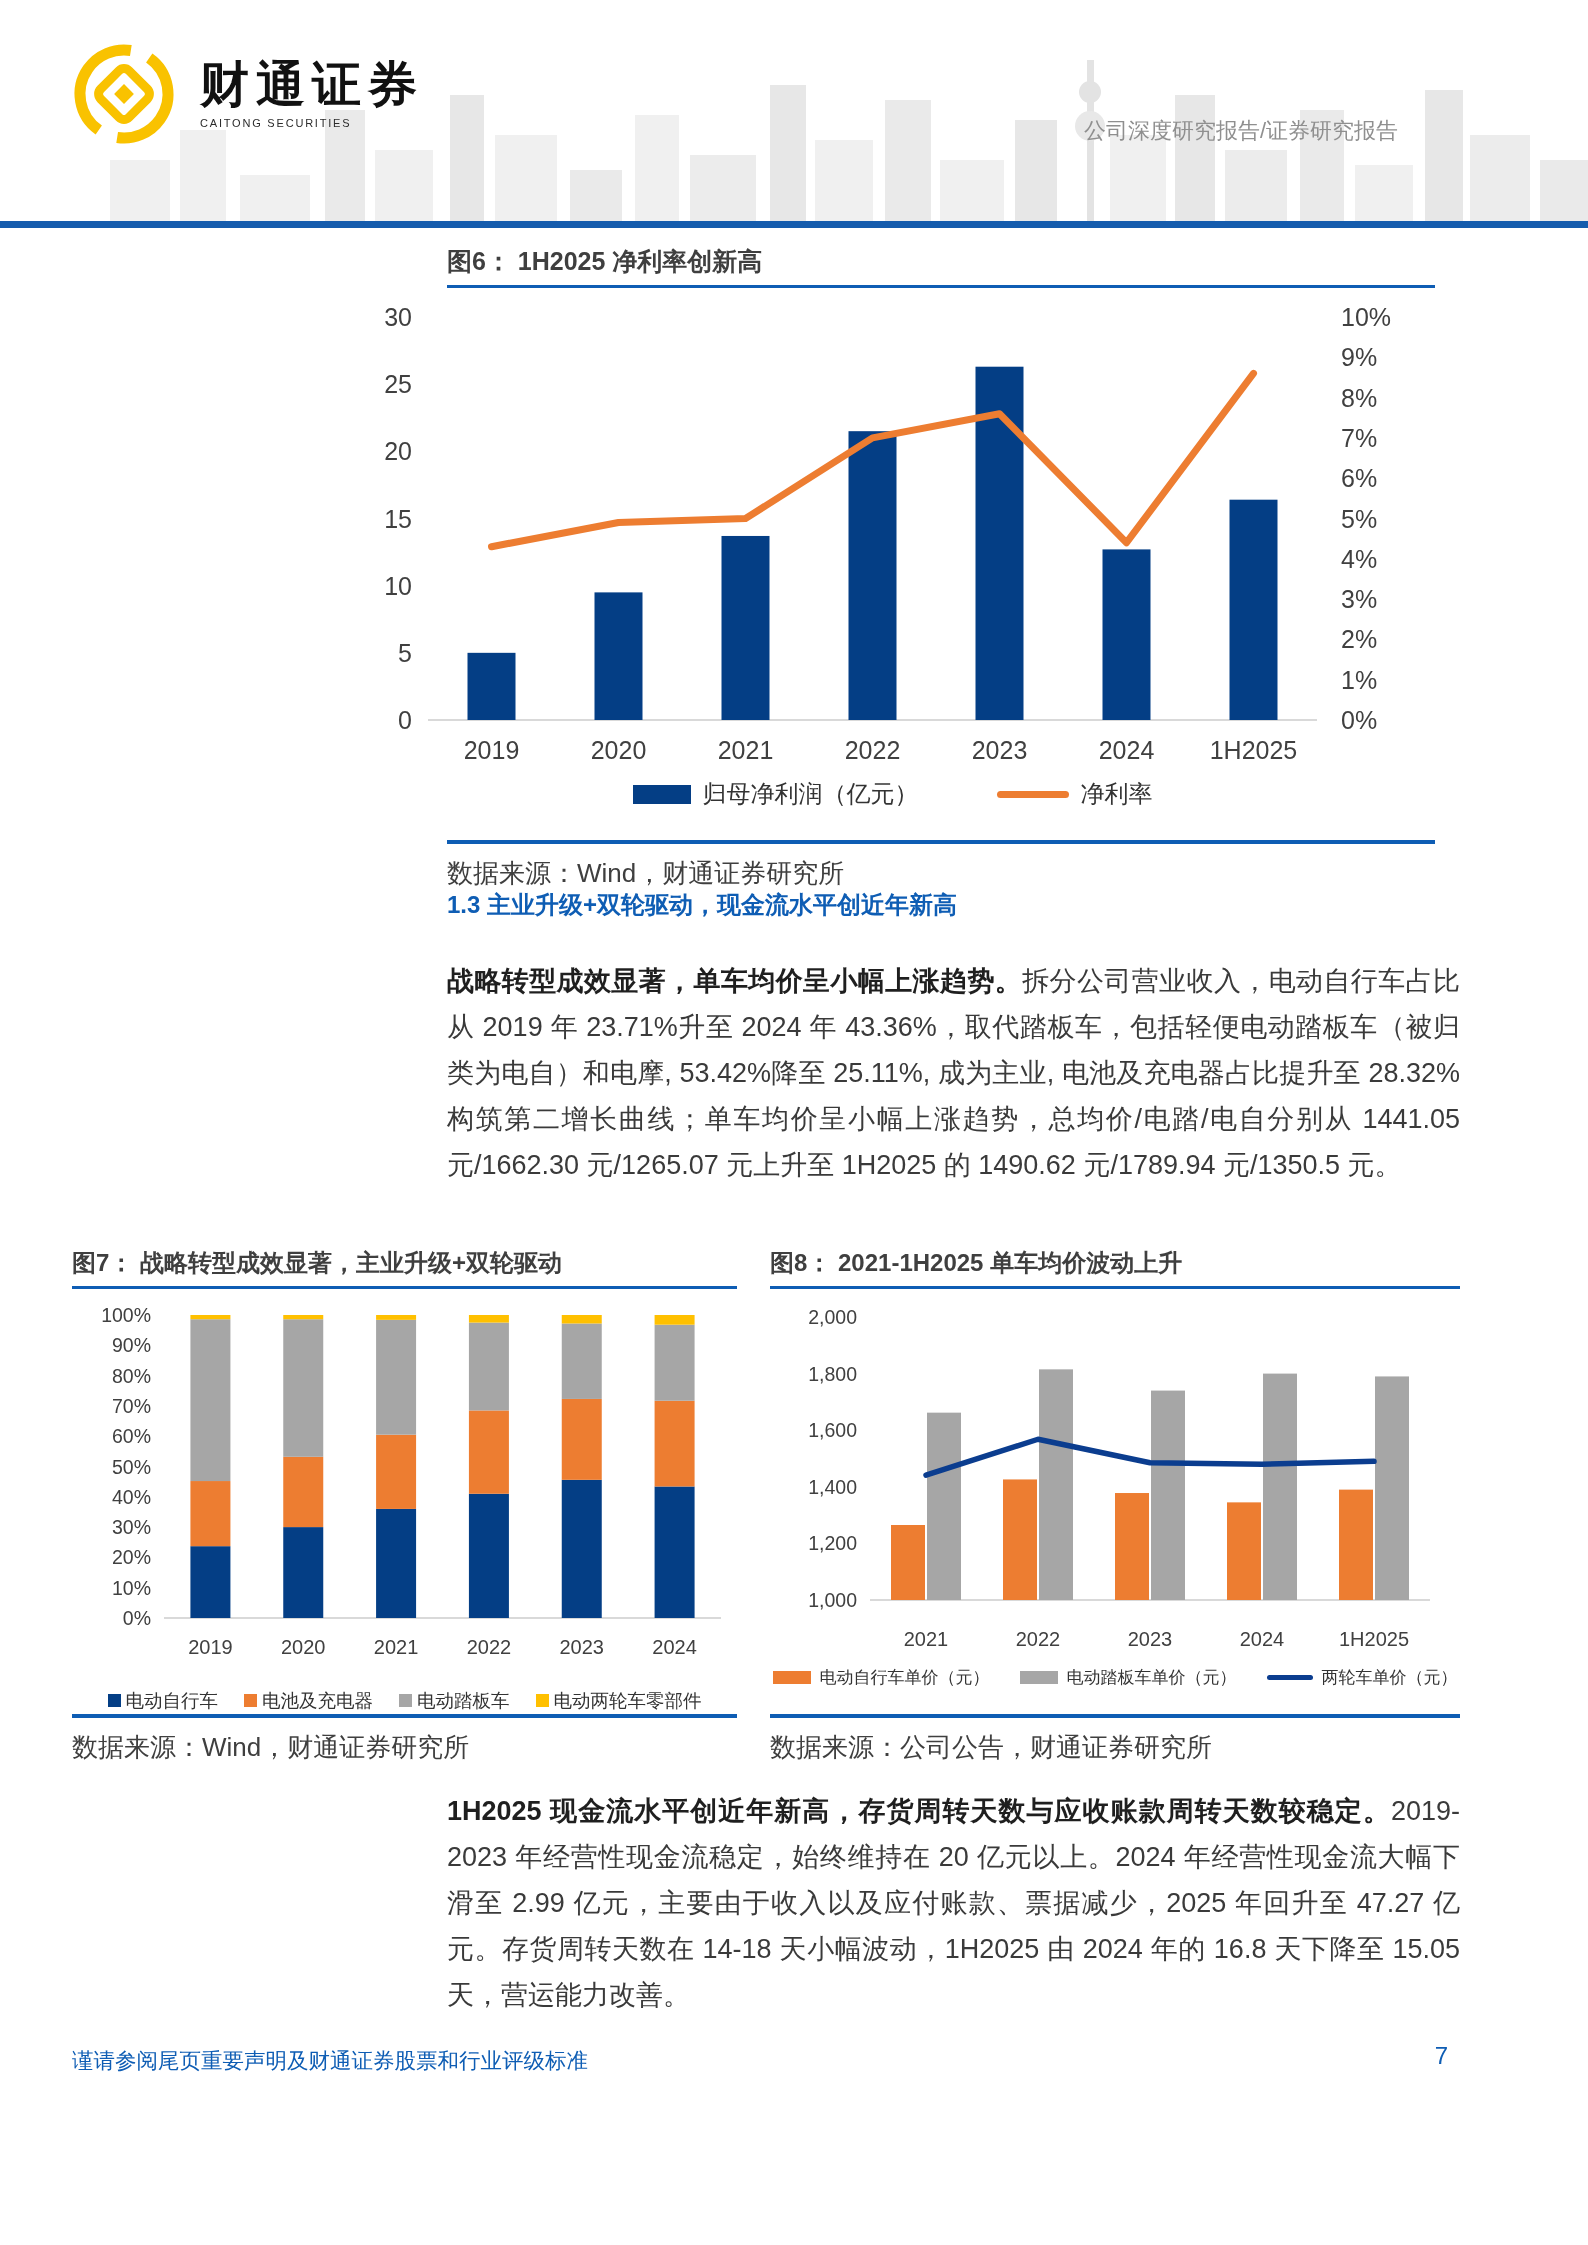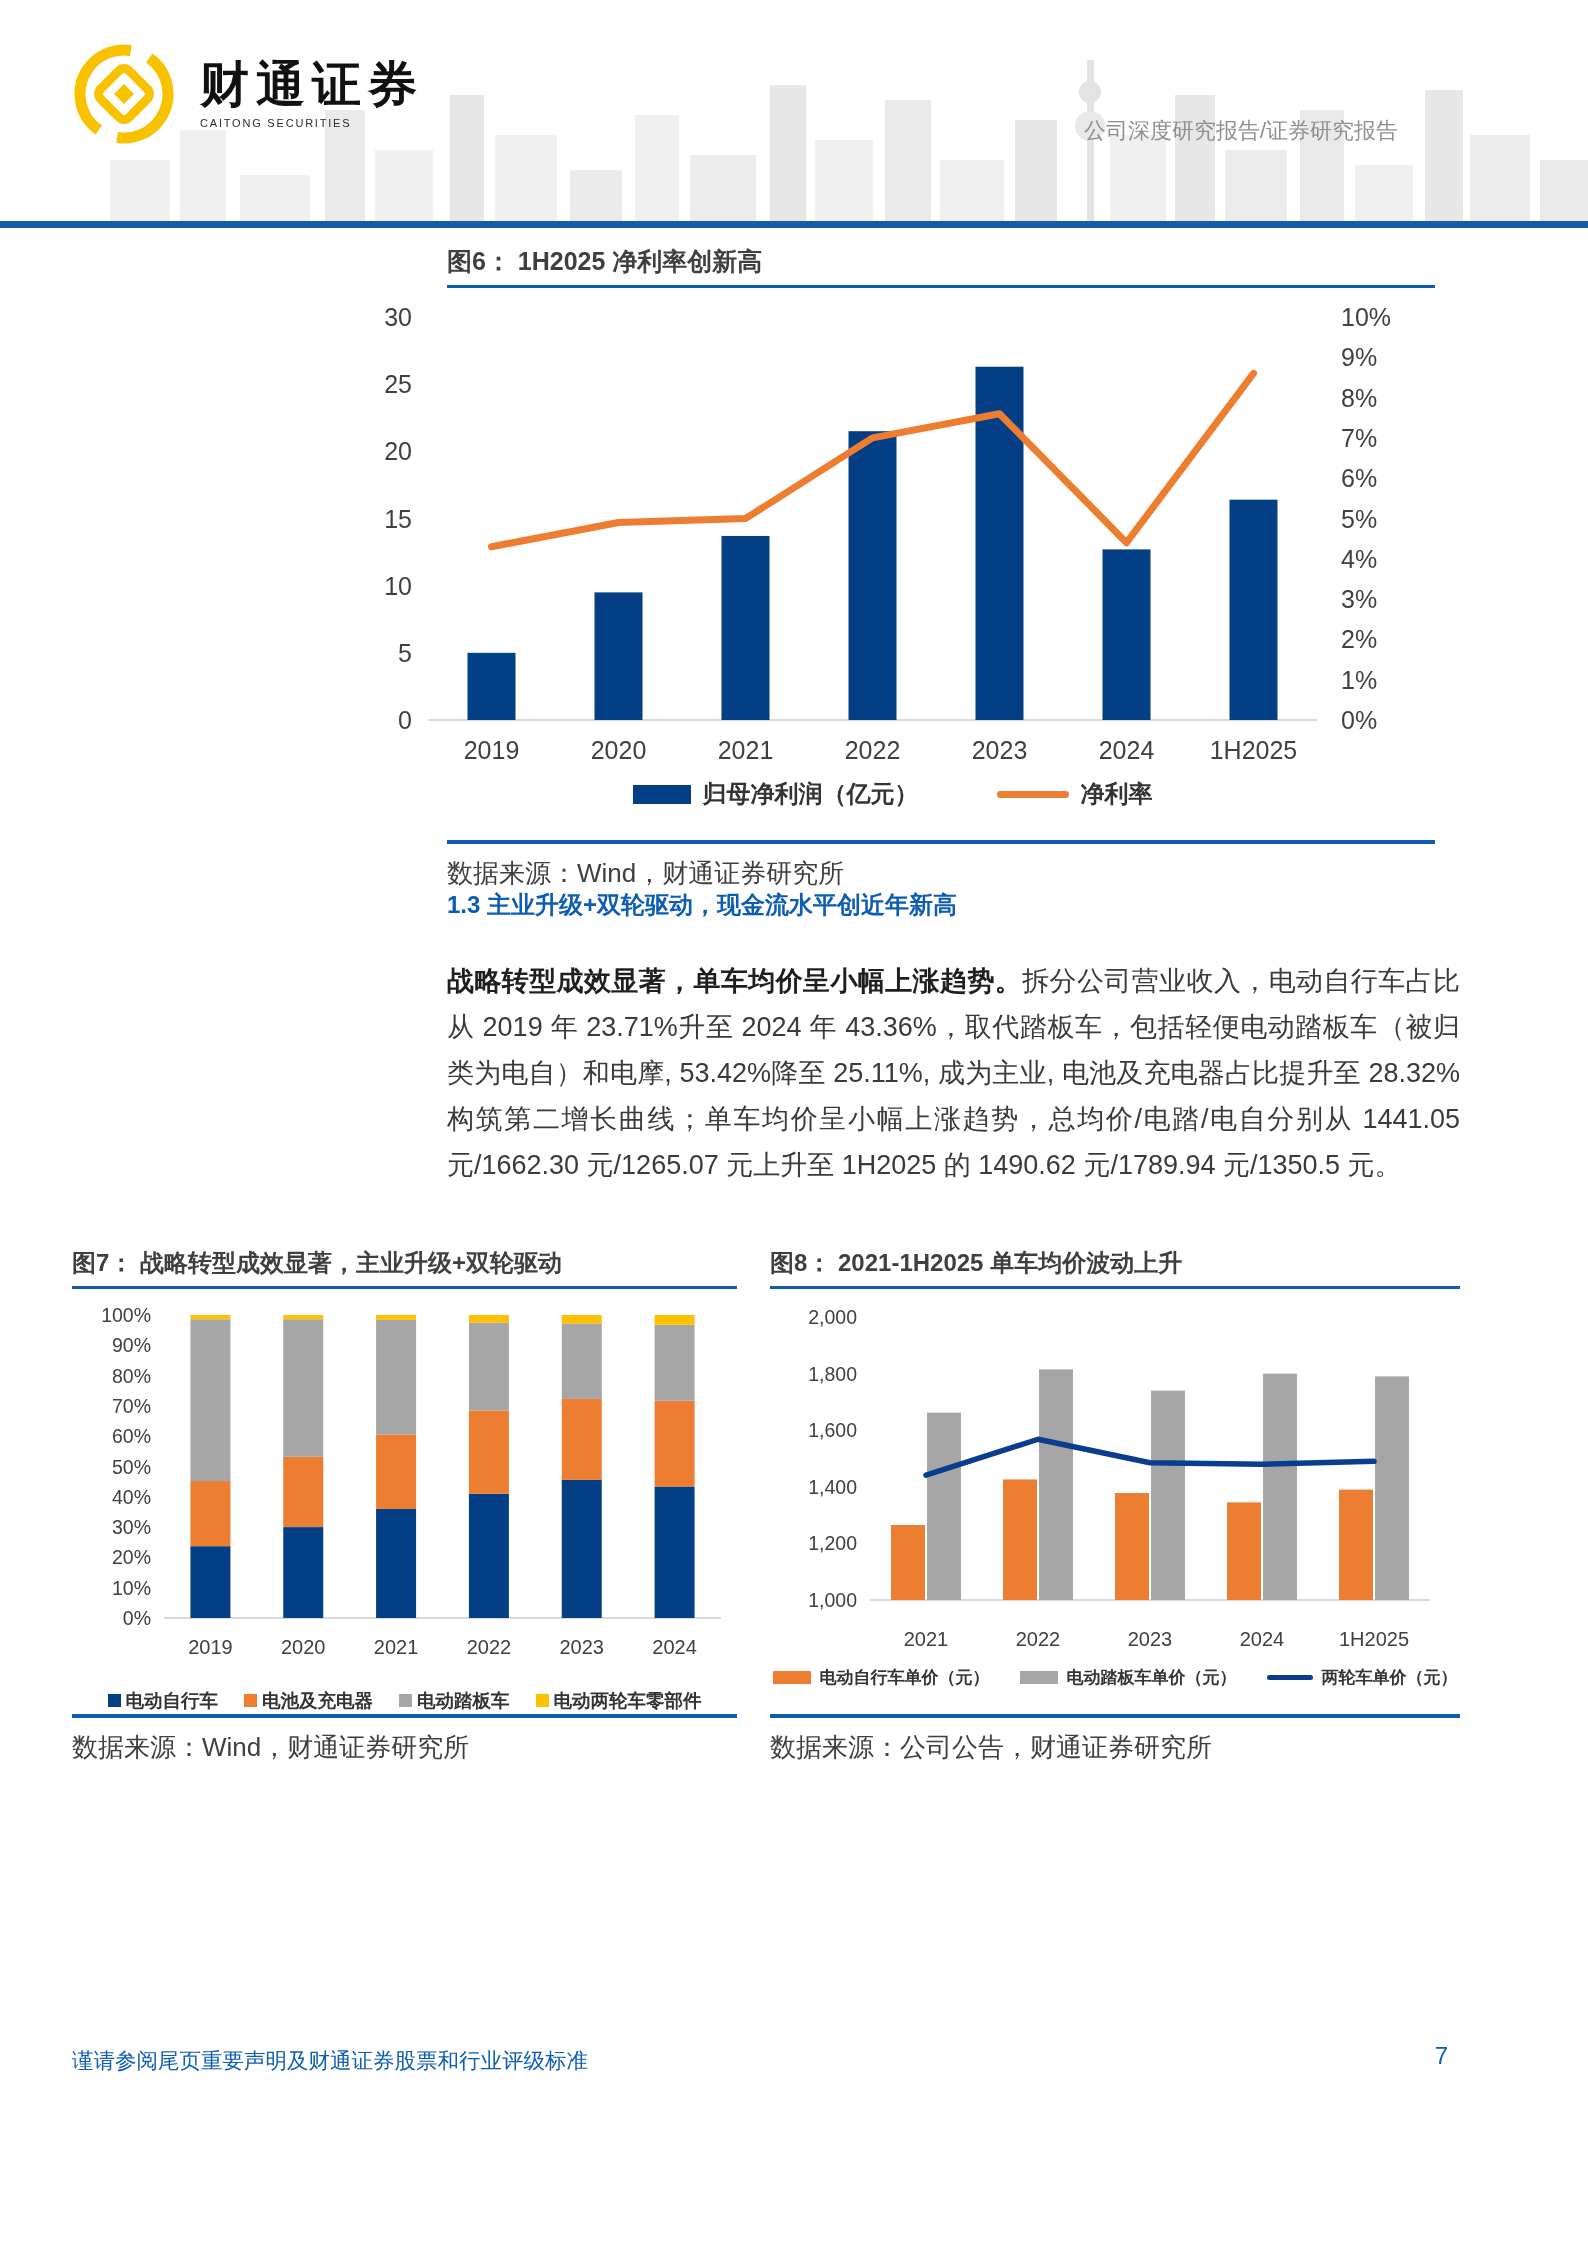--- a/index.html
+++ b/index.html
@@ -31,21 +31,21 @@
   .source{position:absolute;font-size:26px;color:#3f3f3f;white-space:nowrap;}
   .s6{left:447px;top:856px;}
   .s7{left:72px;top:1730px;}
   .s8{left:770px;top:1730px;}
 
   #chart6{position:absolute;left:350px;top:295px;width:1085px;height:480px;}
   #chart7{position:absolute;left:72px;top:1296px;width:665px;height:372px;}
   #chart8{position:absolute;left:770px;top:1296px;width:690px;height:372px;}
   svg text{font-family:"Liberation Sans","DejaVu Sans",sans-serif;}
 
-  .legend{position:absolute;display:flex;justify-content:center;align-items:center;color:#333;font-weight:bold;}
+  .legend{position:absolute;display:flex;justify-content:center;align-items:center;color:#333;}
   .l6{left:350px;top:778px;width:1085px;gap:78px;font-size:24px;}
   .l7{left:72px;top:1688px;width:665px;gap:26px;font-size:18.5px;}
   .l8{left:770px;top:1666px;width:690px;gap:30px;font-size:17px;}
   .leg-item{display:inline-flex;align-items:center;white-space:nowrap;}
   .l6 .leg-item{gap:12px;} .l7 .leg-item{gap:5px;} .l8 .leg-item{gap:9px;}
   .l6 .leg-rect{width:58px;height:19px;display:inline-block;}
   .l6 .leg-line{width:72px;height:7px;border-radius:4px;display:inline-block;}
   .l7 .leg-rect{width:13px;height:13px;display:inline-block;}
   .l8 .leg-rect{width:38px;height:13px;display:inline-block;}
   .l8 .leg-line{width:46px;height:5px;border-radius:3px;display:inline-block;}
@@ -282,17 +282,18 @@
         </span>
         <span class="leg-item">
           <span class="leg-mark leg-line" style="background: rgb(11, 61, 143);"></span>
           <span>两轮车单价（元）</span>
         </span>
       </div>
     <div class="rule b8"></div>
     <div class="source s8">数据来源：公司公告，财通证券研究所</div>
   </div>
 
+  <div class="para p2"><b>1H2025 现金流水平创近年新高，存货周转天数与应收账款周转天数较稳定。</b><span>2019-2023 年经营性现金流稳定，始终维持在 20 亿元以上。2024 年经营性现金流大幅下滑至 2.99 亿元，主要由于收入以及应付账款、票据减少，2025 年回升至 47.27 亿元。存货周转天数在 14-18 天小幅波动，1H2025 由 2024 年的 16.8 天下降至 15.05 天，营运能力改善。</span></div>
 
   <div class="footer-text">谨请参阅尾页重要声明及财通证券股票和行业评级标准</div>
   <div class="page-num">7</div>
 
 </div>
 
 </body></html>

